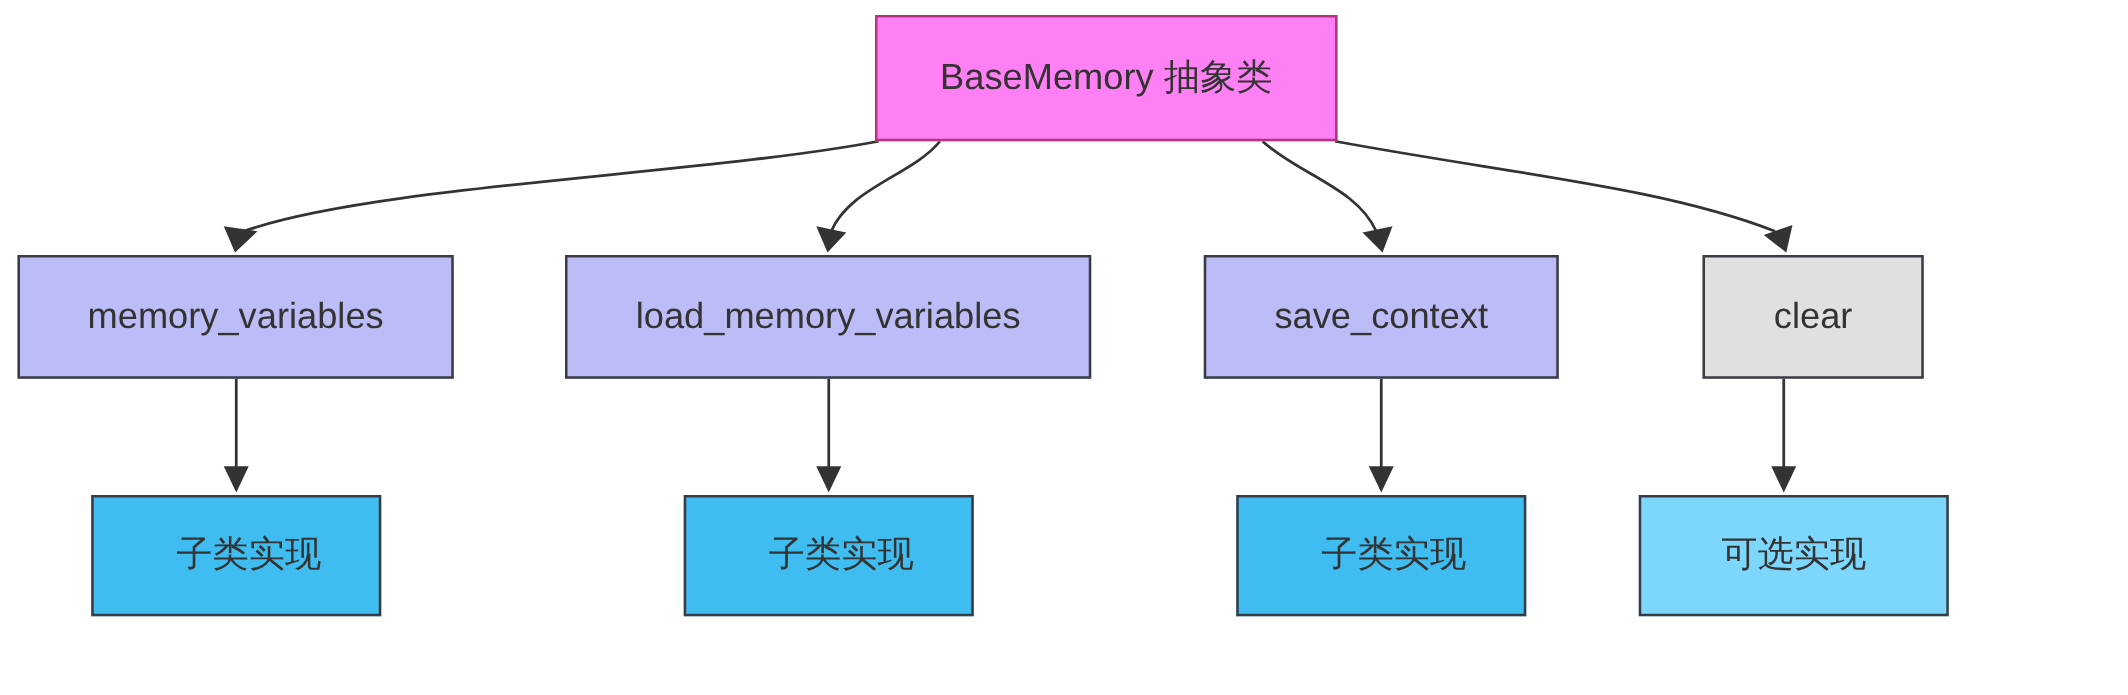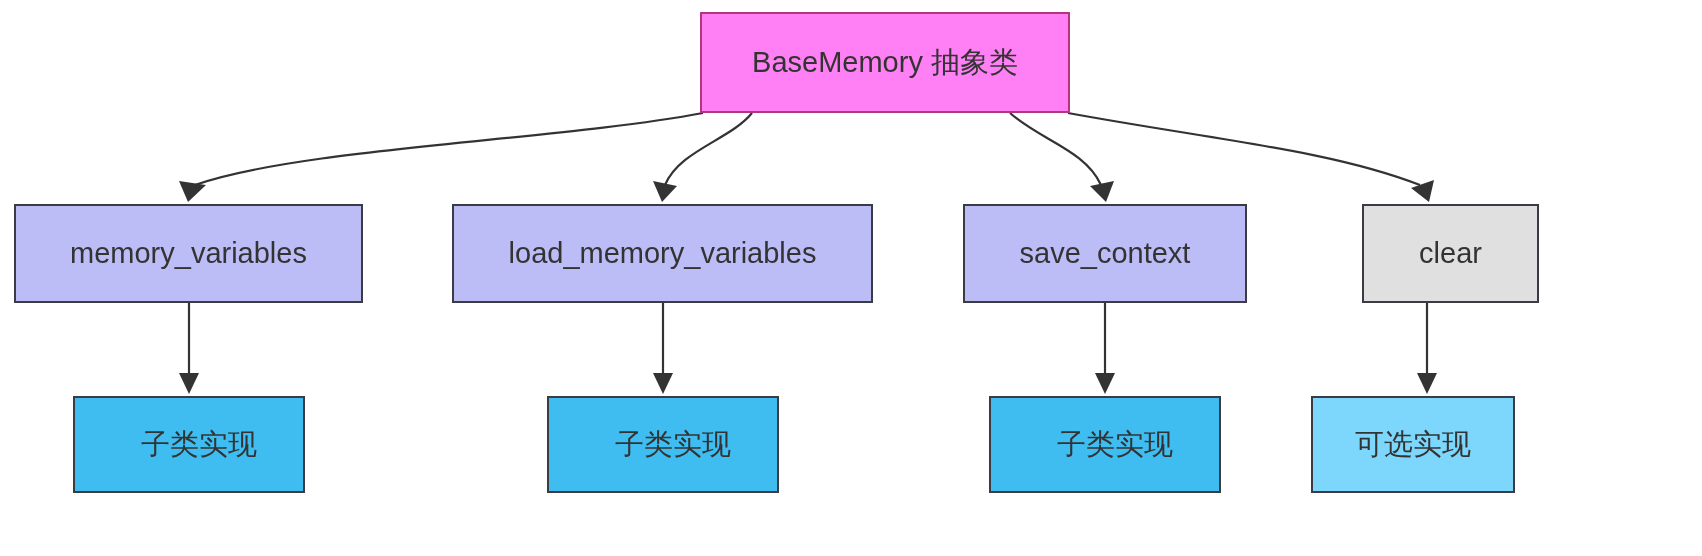--- a/index.html
+++ b/index.html
@@ -84,21 +84,21 @@
     border-color: #3b3b44;
     font-size: 29px;
     padding-left: 20px;
   }
   #node-impl-1 { left: 73px;   width: 232px; }
   #node-impl-2 { left: 547px;  width: 232px; }
   #node-impl-3 { left: 989px;  width: 232px; }
   #node-impl-4 {
     left: 1311px;
     top: 396px;
-    width: 204px;
+    width: 248px;
     height: 97px;
     background: #7dd6fb;
     border-color: #3b3b44;
     font-size: 29px;
   }
 
   .edge-path {
     fill: none;
     stroke: #333333;
     stroke-width: 2.2;

